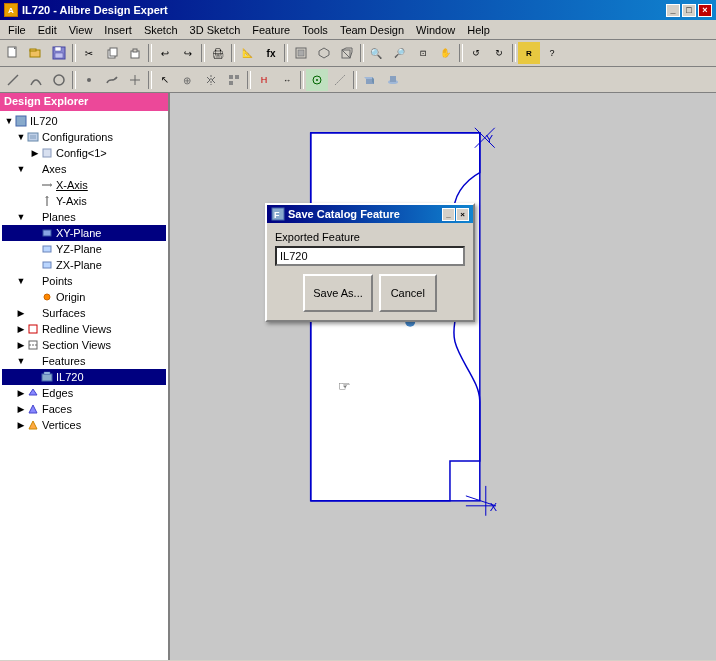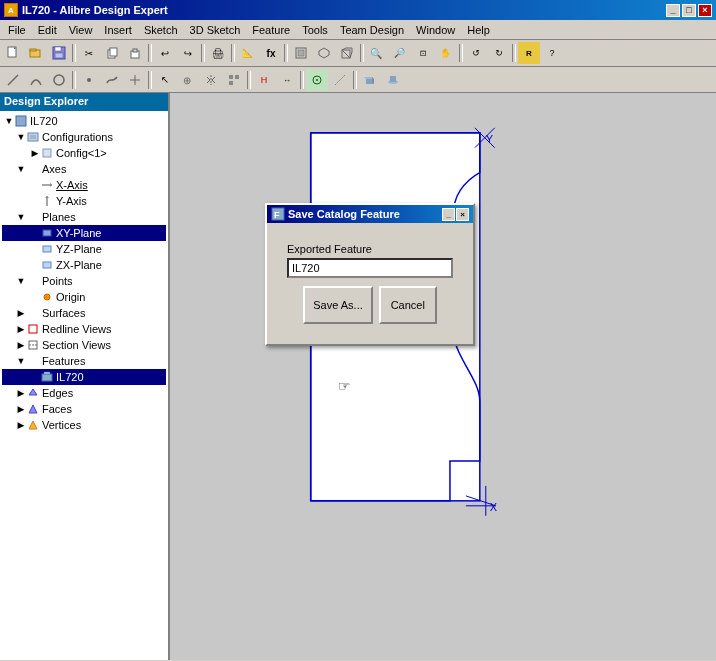--- a/index.html
+++ b/index.html
@@ -82,21 +82,21 @@
     
     .design-explorer {
       width: 170px;
       background: #ffffff;
       border-right: 2px solid #808080;
       display: flex;
       flex-direction: column;
       height: 100%;
     }
     .de-header {
-      background: #0369a1;
+      background: #ec4899;
       color: white;
       font-size: 11px;
       font-weight: bold;
       padding: 2px 4px;
       height: 18px;
     }
     .de-tree {
       flex: 1;
       padding: 2px;
       overflow: hidden;
@@ -157,21 +157,21 @@
     .dialog-title-btn {
       width: 13px; height: 13px;
       background: #d4d0c8;
       border: 1px solid #fff;
       color: #000;
       font-size: 8px;
       display: flex; align-items: center; justify-content: center;
       cursor: pointer;
     }
     .dialog-body {
-      padding: 20px;
+      padding: 8px;
     }
     .dialog-label { font-size: 11px; margin-bottom: 3px; }
     .dialog-input {
       width: 100%;
       height: 20px;
       border: 2px inset #808080;
       background: white;
       padding: 1px 3px;
       font-size: 11px;
       margin-bottom: 8px;

